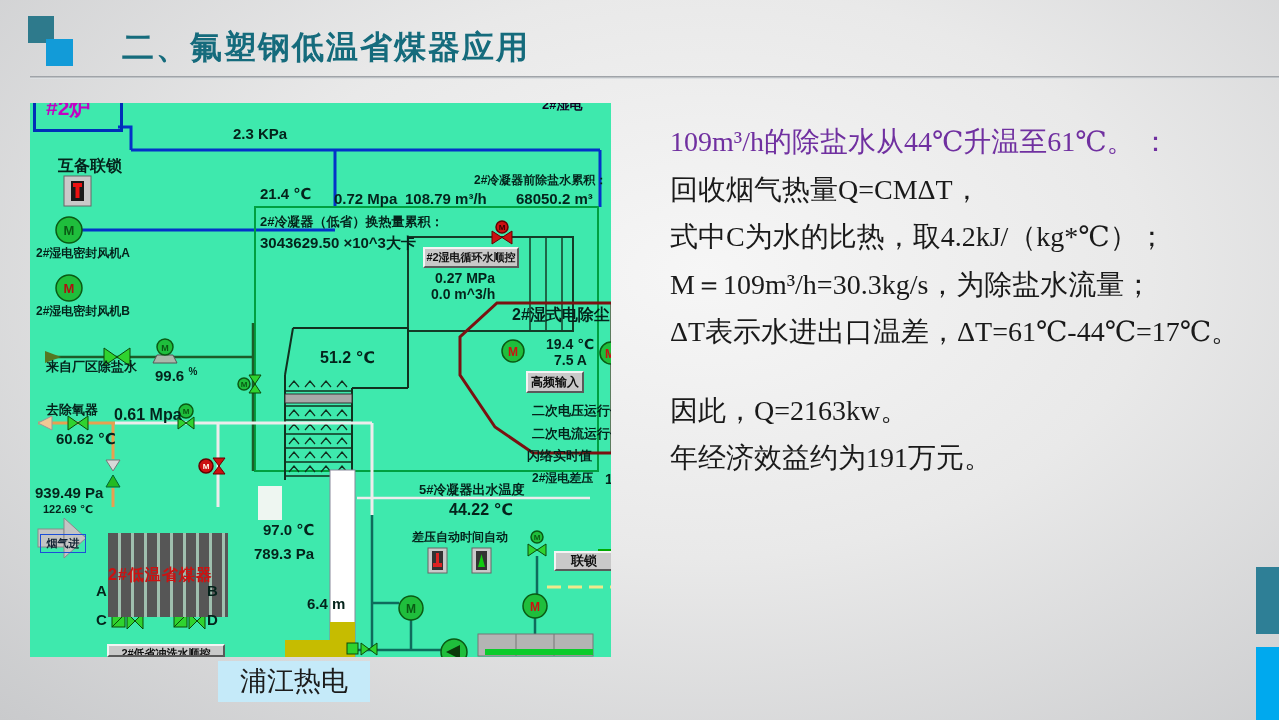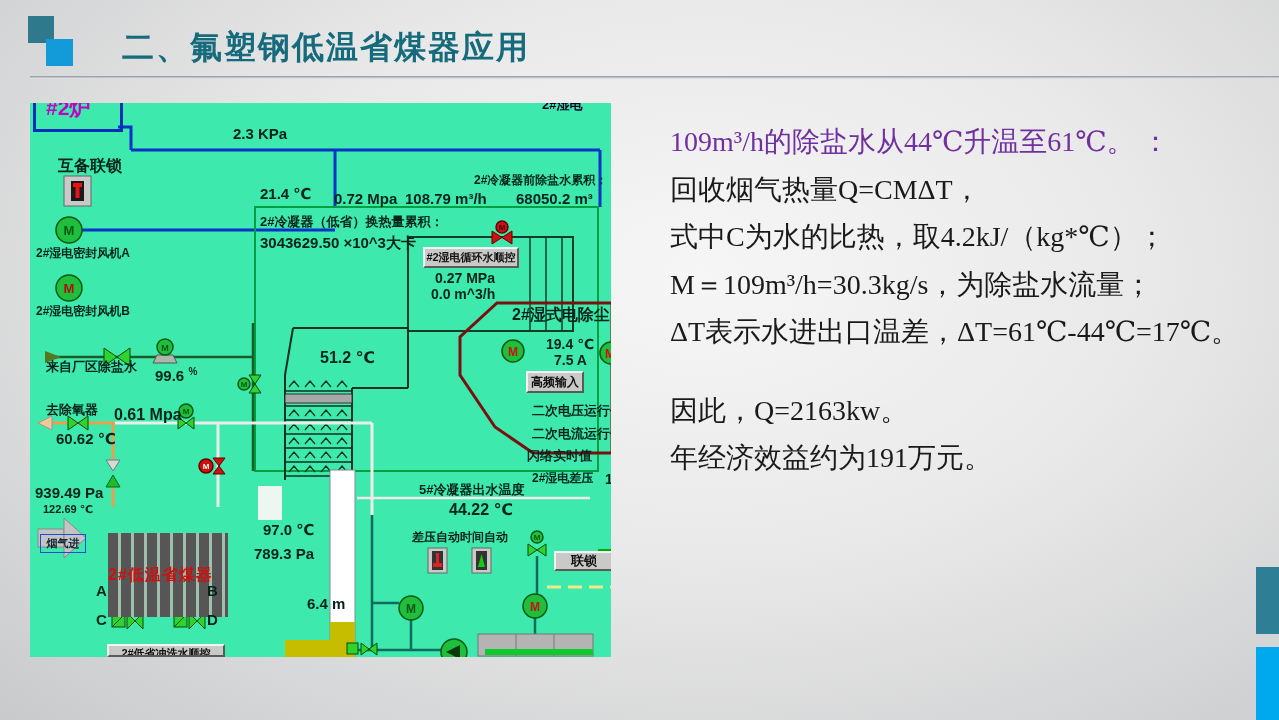--- a/index.html
+++ b/index.html
@@ -290,20 +290,21 @@
     </div>
     <div class="switch" style="left:441px;top:444px;">
       <svg width="21" height="27">
           <rect x="1" y="1" width="19" height="25" fill="#c9c9c9" stroke="#666"></rect>
         <rect x="5" y="4" width="11" height="19" fill="#333"></rect>
         <polygon points="10.5,7 14,20 7,20" fill="#1c1"></polygon>
         </svg>
     </div>
   </div>
 
+  <div class="plant">浦江热电</div>
 
   <div class="ann-wrap">
     <div class="ann" style="color: rgb(112, 48, 160);">109m³/h的除盐水从44℃升温至61℃。 ：</div>
     <div class="ann" style="color: rgb(26, 26, 26);">回收烟气热量Q=CMΔT，</div>
     <div class="ann" style="color: rgb(26, 26, 26);">式中C为水的比热，取4.2kJ/（kg*℃）；</div>
     <div class="ann" style="color: rgb(26, 26, 26);">M＝109m³/h=30.3kg/s，为除盐水流量；</div>
     <div class="ann" style="color: rgb(26, 26, 26);">ΔT表示水进出口温差，ΔT=61℃-44℃=17℃。</div>
     <div class="ann" style="color: rgb(26, 26, 26); margin-top: 31px;">因此，Q=2163kw。</div>
     <div class="ann" style="color: rgb(26, 26, 26);">年经济效益约为191万元。</div>
   </div>

